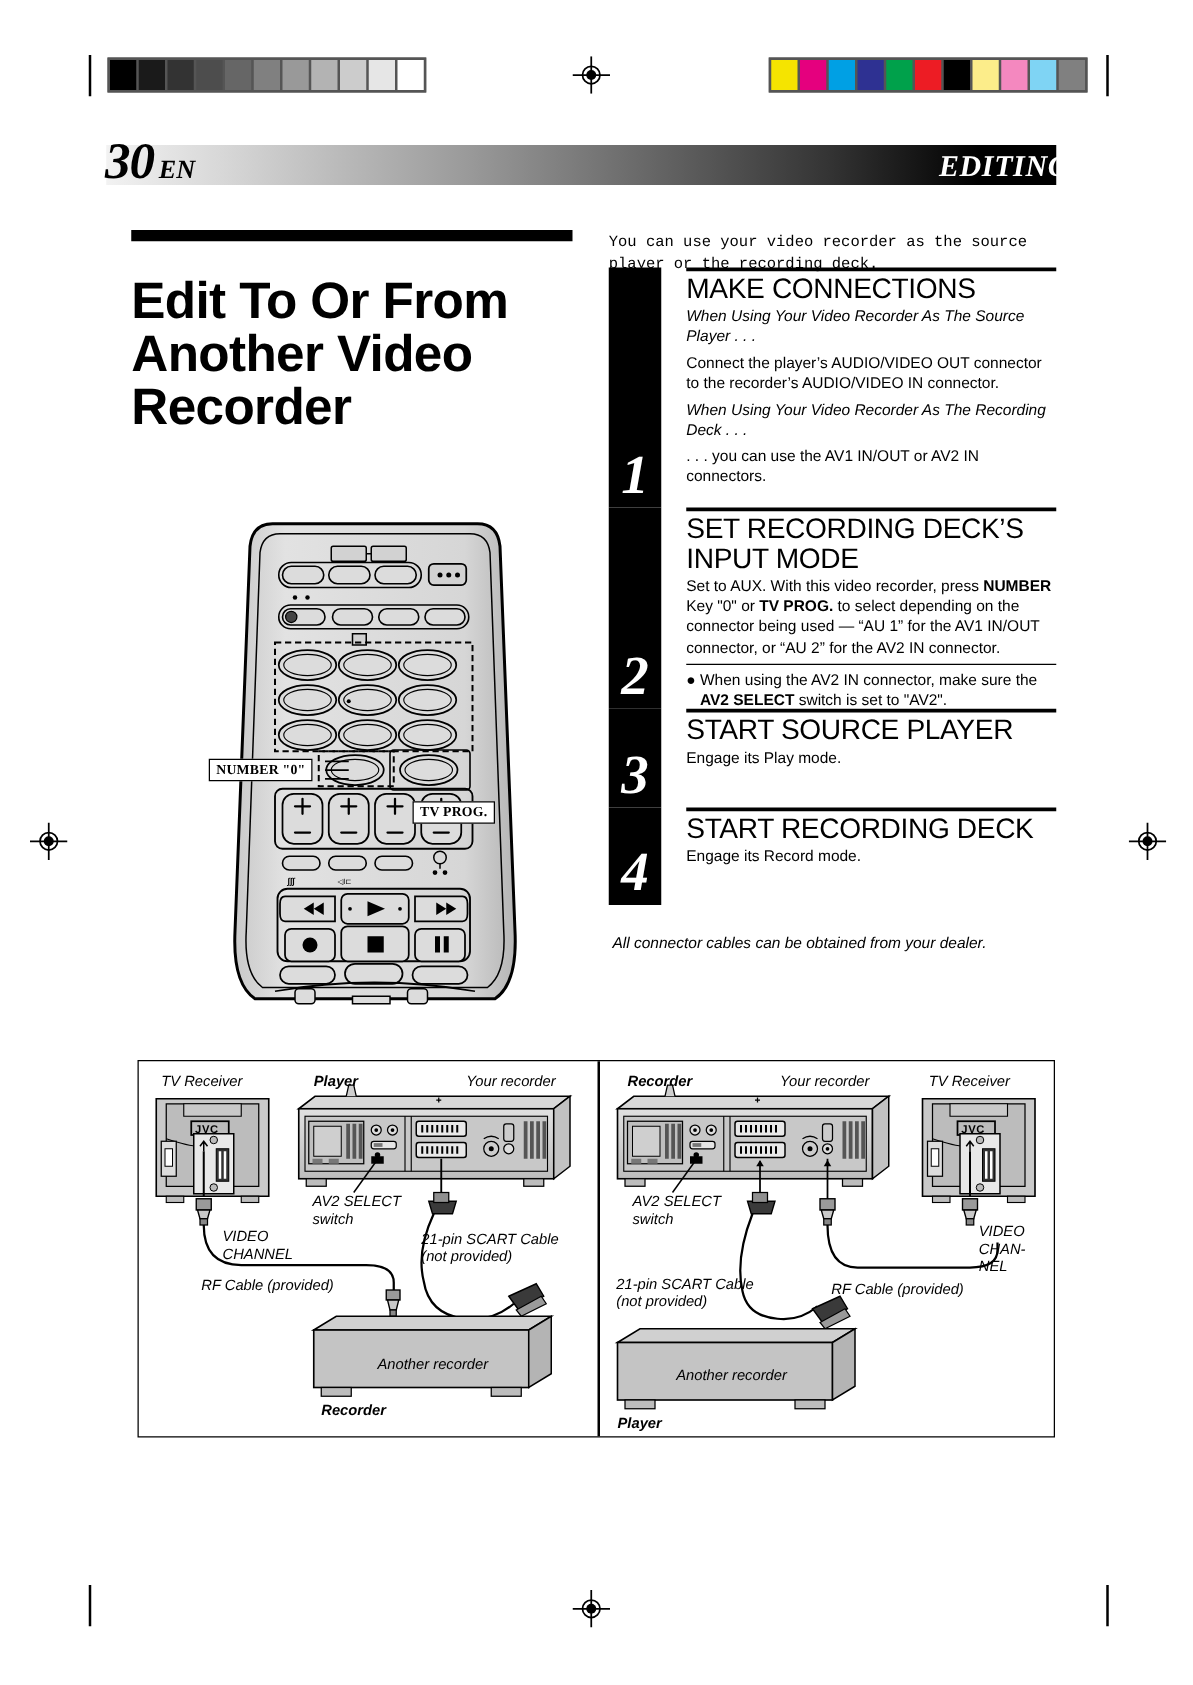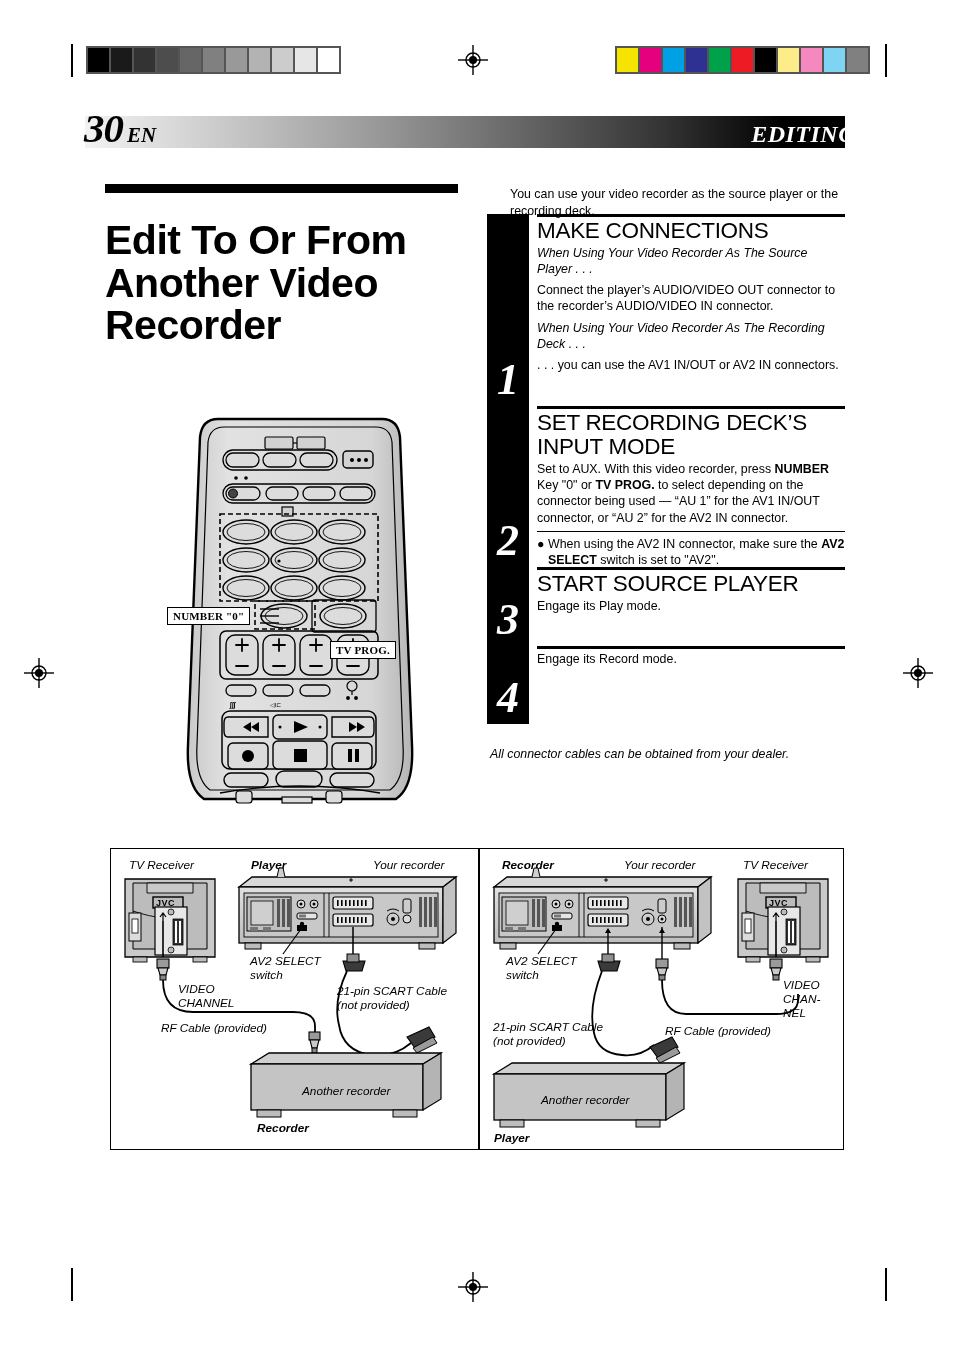--- a/index.html
+++ b/index.html
@@ -33,29 +33,29 @@
      line-height:1.03;letter-spacing:-0.5px;}
 
   
   #remote-wrap{position:absolute;left:160px;top:415px;width:280px;height:390px;}
 
   .callout{position:absolute;background:#fff;border:1.6px solid #000;
      font-family:"Liberation Serif", serif;font-weight:bold;font-size:11px;
      padding:2px 5px;white-space:nowrap;z-index:20;letter-spacing:0.2px;}
 
   
-  #intro{position:absolute;left:510px;top:174px;width:358px;
-     font-size:12.4px;line-height:1.33;}
+  #intro{position:absolute;left:487px;top:174px;width:358px;
+     font-size:12.4px;line-height:1.33;font-family:Liberation Mono, monospace;}
   #steps{position:absolute;left:487px;top:214px;width:358px;}
   .step{position:relative;display:flex;}
   .stepnum{width:42px;background:#000;color:#fff;flex:0 0 42px;
      font-family:"Liberation Serif", serif;font-style:italic;font-weight:bold;
      font-size:44px;line-height:1;display:flex;align-items:flex-end;
      justify-content:center;padding-bottom:4px;box-sizing:border-box;}
-  .stepbody{flex:1;padding-left:8px;box-sizing:border-box;}
+  .stepbody{flex:1;padding-left:20px;box-sizing:border-box;}
   .stepbody .rule{height:3px;background:#000;margin:0 0 2px 0;}
   .stephead{font-size:22.5px;line-height:1.07;letter-spacing:-0.3px;margin-bottom:2px;}
   .steptxt{font-size:12.4px;line-height:1.3;margin:0 0 5px 0;}
   .steptxt.ital{font-style:italic;}
   .steptxt b{font-weight:bold;}
   .bulletrule{height:1.6px;background:#000;margin:3px 0 4px 0;}
   .bulletrow{display:flex;font-size:12.4px;line-height:1.3;}
   .bulletrow .dot{flex:0 0 11px;}
   #note{position:absolute;left:490px;top:745px;width:360px;}
   #note-title{font-weight:bold;font-size:19px;letter-spacing:-0.2px;}
@@ -344,20 +344,21 @@
       <div class="rule"></div>
       <div class="stephead">START SOURCE PLAYER</div>
       <p class="steptxt">Engage its Play mode.</p>
     </div>
   </div>
 
   <div class="step" style="height:78px;">
     <div class="stepnum">4</div>
     <div class="stepbody">
       <div class="rule"></div>
+      <div class="stephead">START RECORDING DECK</div>
       <p class="steptxt">Engage its Record mode.</p>
     </div>
   </div>
 
 </div>
 
 <div id="note">
   <div id="note-text">All connector cables can be obtained from your dealer.</div>
 </div>
 

